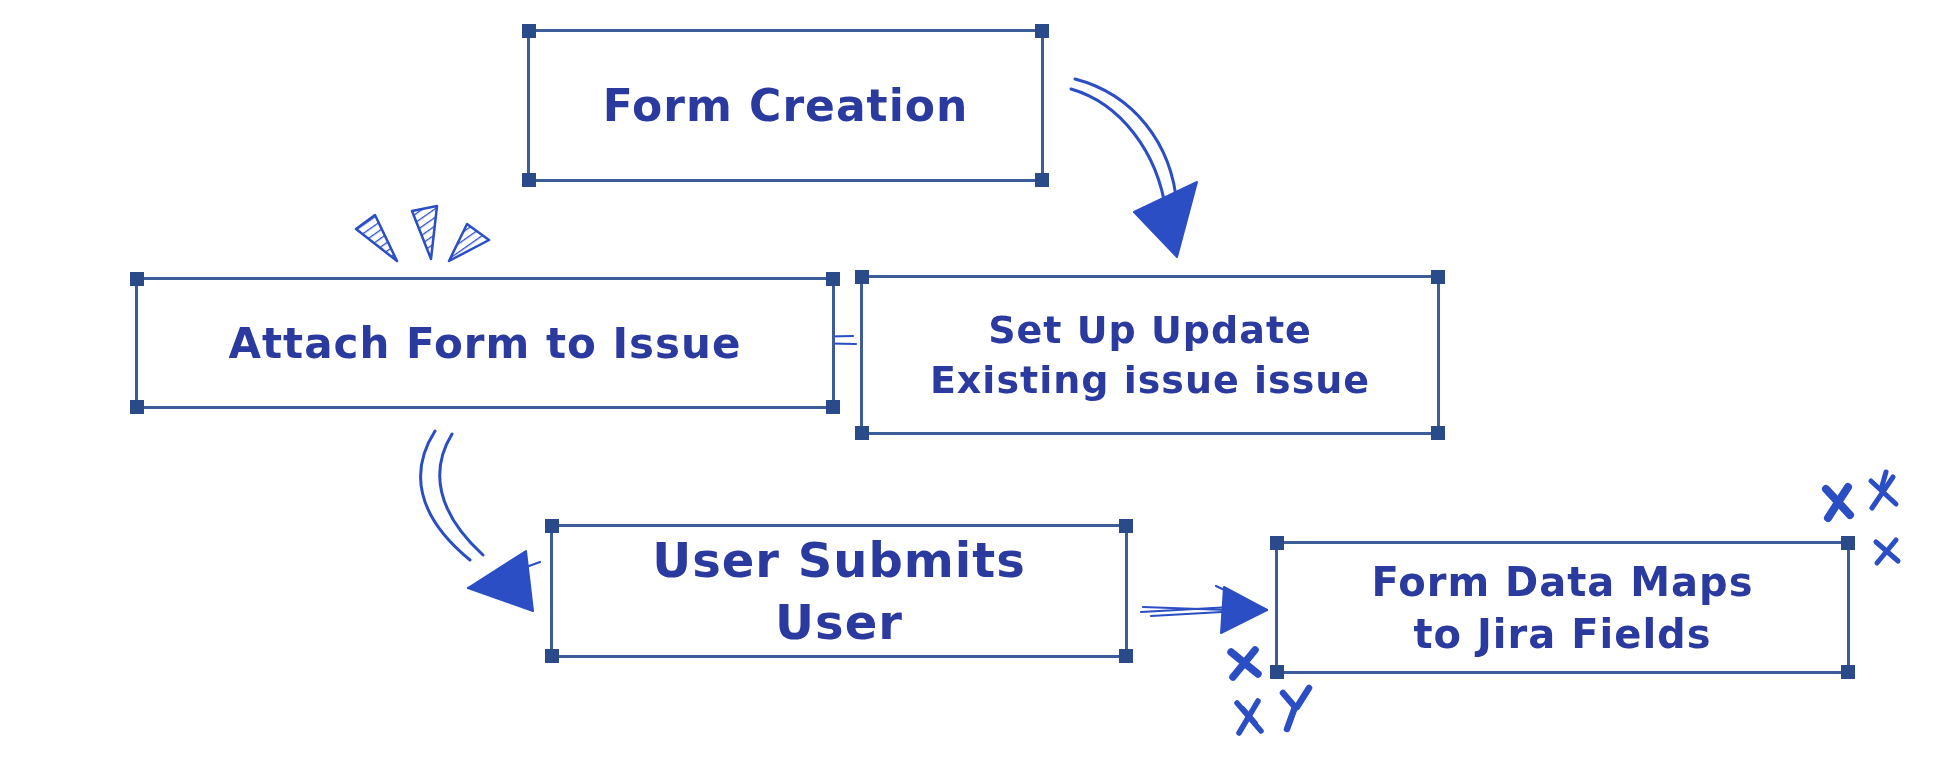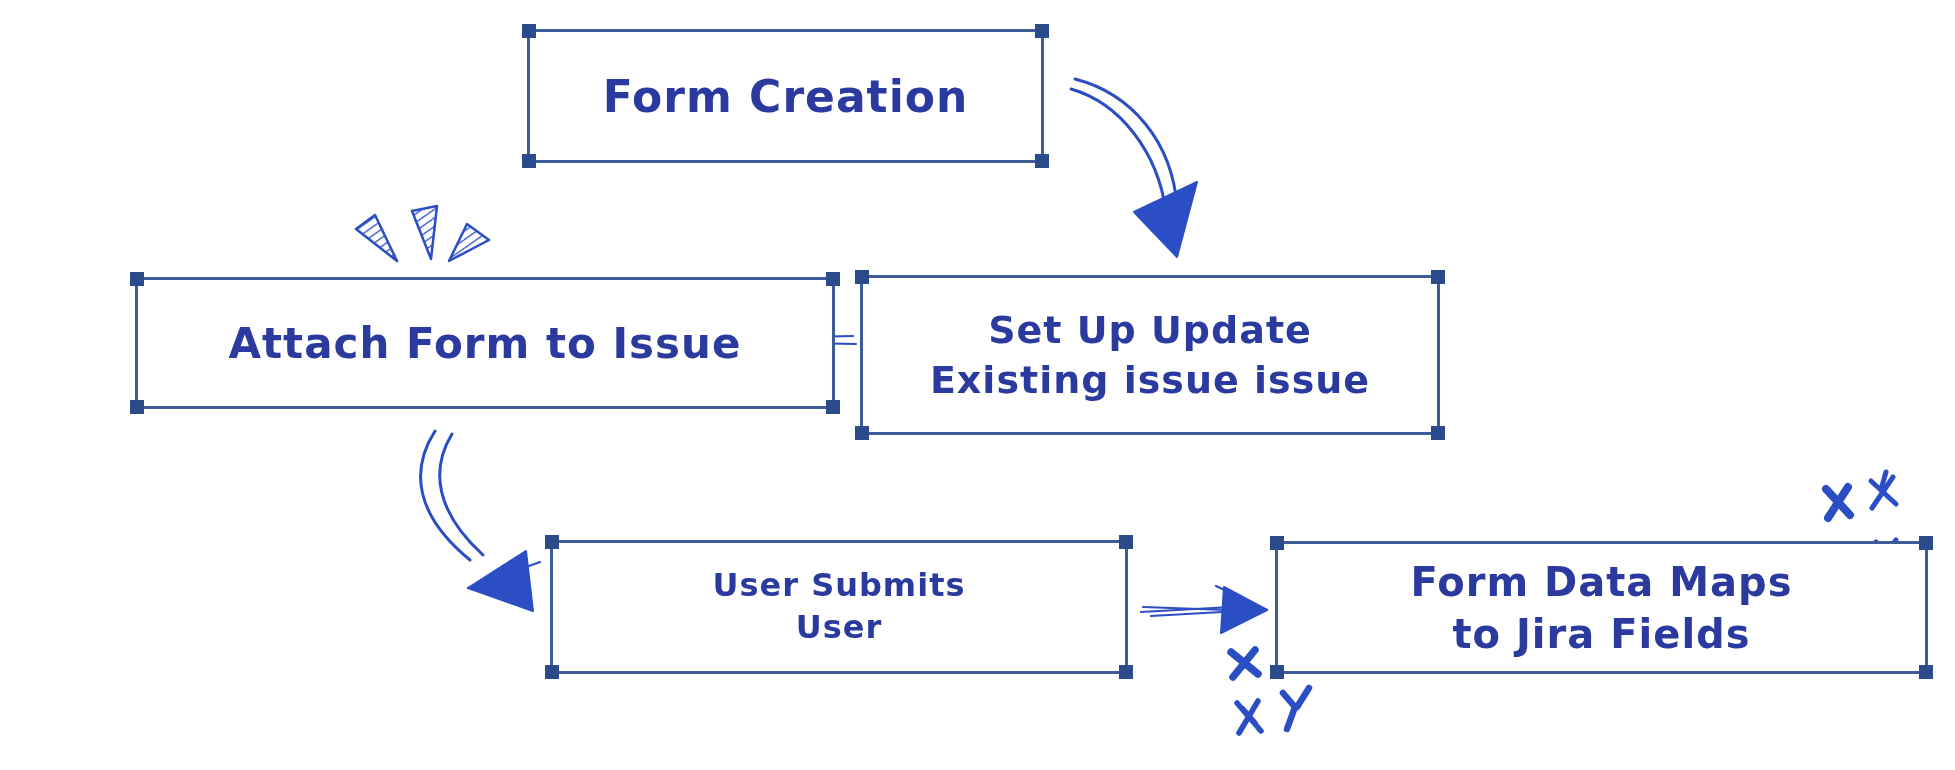--- a/index.html
+++ b/index.html
@@ -21,25 +21,25 @@
     border:3px solid var(--box-border);
     background:#fff;
     display:flex;flex-direction:column;align-items:center;justify-content:center;
     text-align:center;color:var(--ink);font-weight:bold;letter-spacing:1px;
   }
   .node .line-text{display:block;}
   .handle{position:absolute;width:14px;height:14px;background:var(--handle);}
   .tl{left:-8px;top:-8px}.tr{right:-8px;top:-8px}
   .bl{left:-8px;bottom:-8px}.br{right:-8px;bottom:-8px}
 
-  #node-form-creation      {left:527px; top:29px;  width:517px;height:134px;font-size:44px;}
+  #node-form-creation      {left:527px; top:29px;  width:517px;height:153px;font-size:44px;}
   #node-set-up-update      {left:860px; top:275px; width:580px;height:160px;font-size:38px;line-height:1.32;}
   #node-attach-form        {left:135px; top:277px; width:700px;height:132px;font-size:42px;}
-  #node-user-submits       {left:550px; top:540px; width:578px;height:134px;font-size:32px;line-height:1.3;}
-  #node-form-data-maps     {left:1275px;top:541px; width:653px;height:133px;font-size:40px;line-height:1.3;}
+  #node-user-submits       {left:550px; top:524px; width:578px;height:134px;font-size:48px;line-height:1.3;}
+  #node-form-data-maps     {left:1275px;top:541px; width:575px;height:133px;font-size:40px;line-height:1.3;}
 
   .ln{fill:none;stroke:var(--sketch);stroke-width:3;stroke-linecap:round;}
   .ln-thin{fill:none;stroke:var(--sketch);stroke-width:2.2;stroke-linecap:round;}
   .hd{fill:var(--sketch);stroke:var(--sketch);stroke-width:2;stroke-linejoin:round;}
   .em{fill:url(#hatch);stroke:var(--sketch);stroke-width:2.5;stroke-linejoin:round;}
   .st{fill:none;stroke:var(--sketch);stroke-linecap:round;}
 </style>
 </head>
 <body>
 

